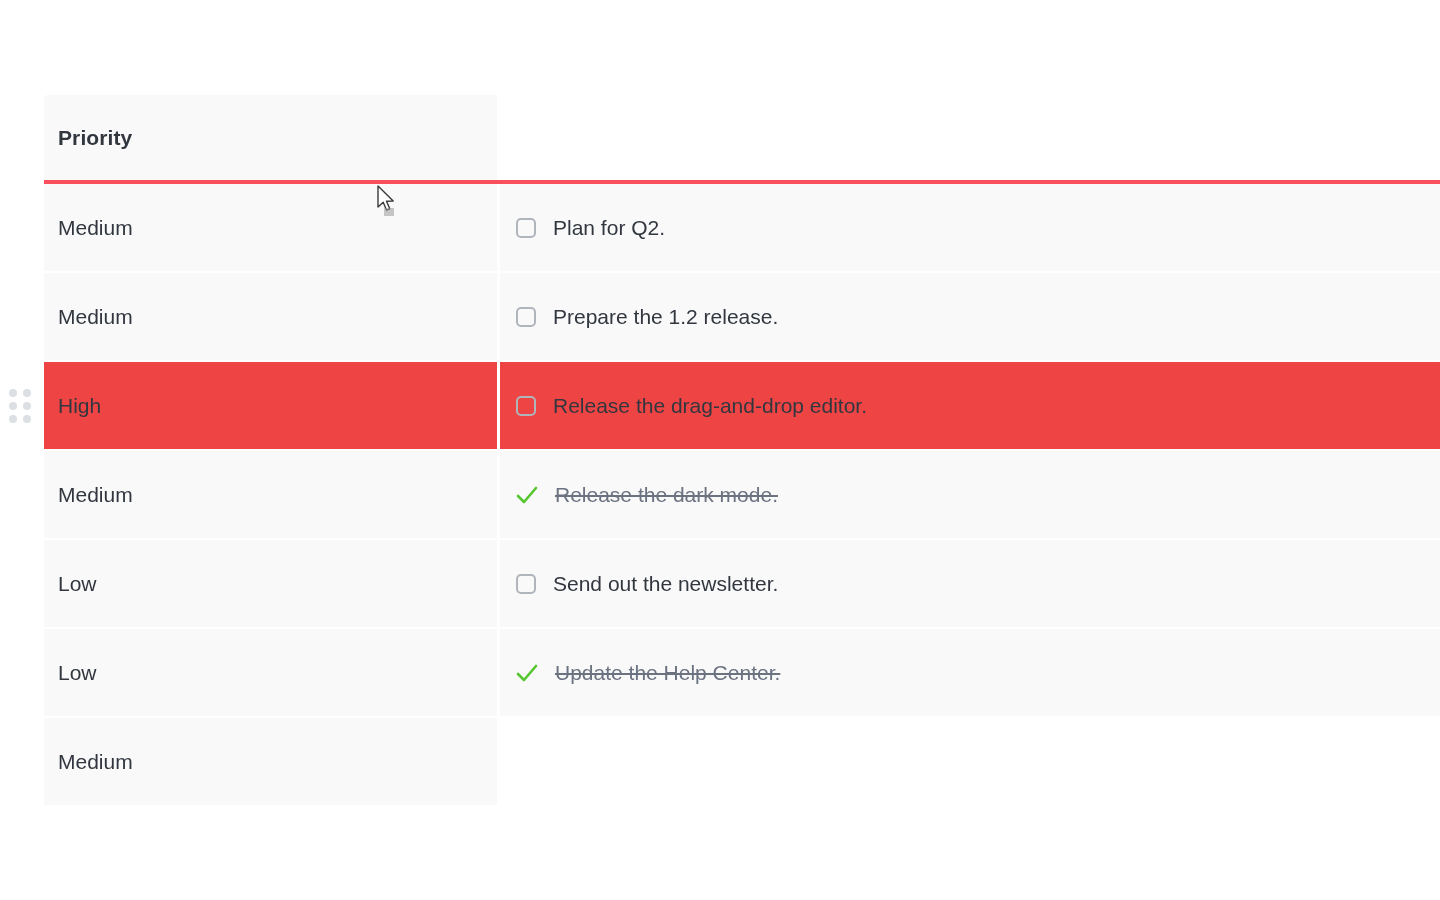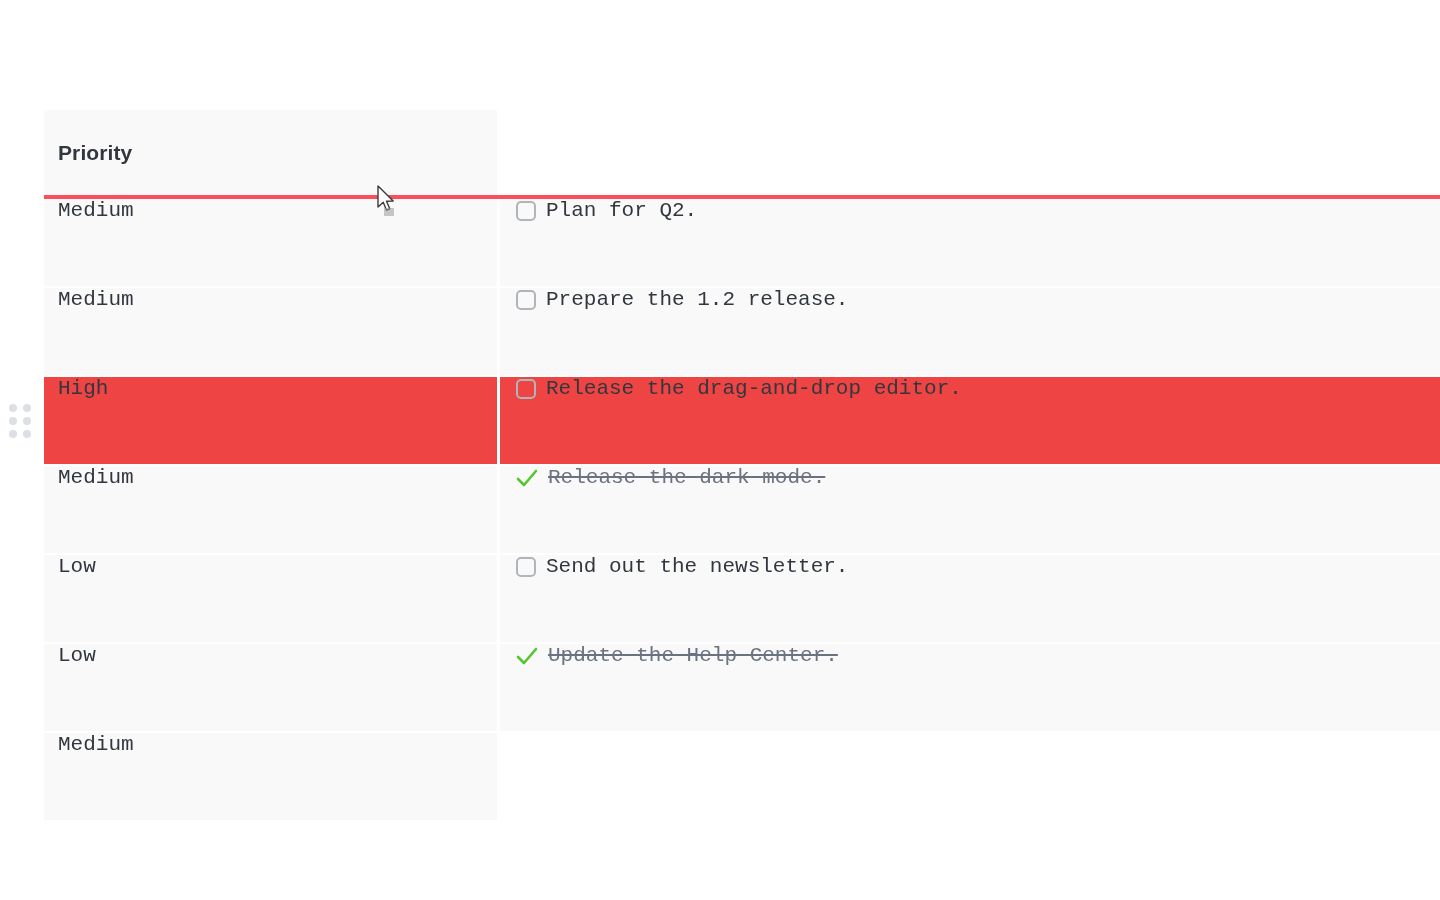--- a/index.html
+++ b/index.html
@@ -13,21 +13,21 @@
     position: relative;
     overflow: hidden;
     font-family: "Liberation Sans", "DejaVu Sans", sans-serif;
     -webkit-font-smoothing: antialiased;
   }
 
   
   #task-table {
     position: absolute;
     left: 44px;
-    top: 110px;
+    top: 95px;
     width: 1396px;
     height: 715px;
   }
 
   
   .thead {
     display: flex;
     height: 85px;
     align-items: center;
     position: relative;
@@ -71,23 +71,22 @@
     height: 87px;
     margin-bottom: 2px;
     position: relative;
   }
   .row:last-child { margin-bottom: 0; }
 
   .cell {
     background: #f9f9fa;
     height: 87px;
     display: flex;
-    align-items: flex-start;
+    align-items: center;
     box-sizing: border-box;
-    font-family: Liberation Mono, monospace;
   }
   .cell-priority {
     width: 453px;
     padding-left: 14px;
   }
   .cell-gap { width: 3px; background: #ffffff; height: 87px; }
   .cell-task {
     flex: 1;
     padding-left: 16px;
   }
@@ -97,21 +96,21 @@
   .priority-text {
     font-size: 21px;
     color: #32373f;
     font-weight: normal;
   }
 
   
   .task-inner {
     display: flex;
     align-items: center;
-    gap: 10px;
+    gap: 17px;
   }
   .checkbox {
     width: 20px;
     height: 20px;
     border: 2px solid #b0b4bb;
     border-radius: 5px;
     background: transparent;
     box-sizing: border-box;
     flex: 0 0 auto;
   }

